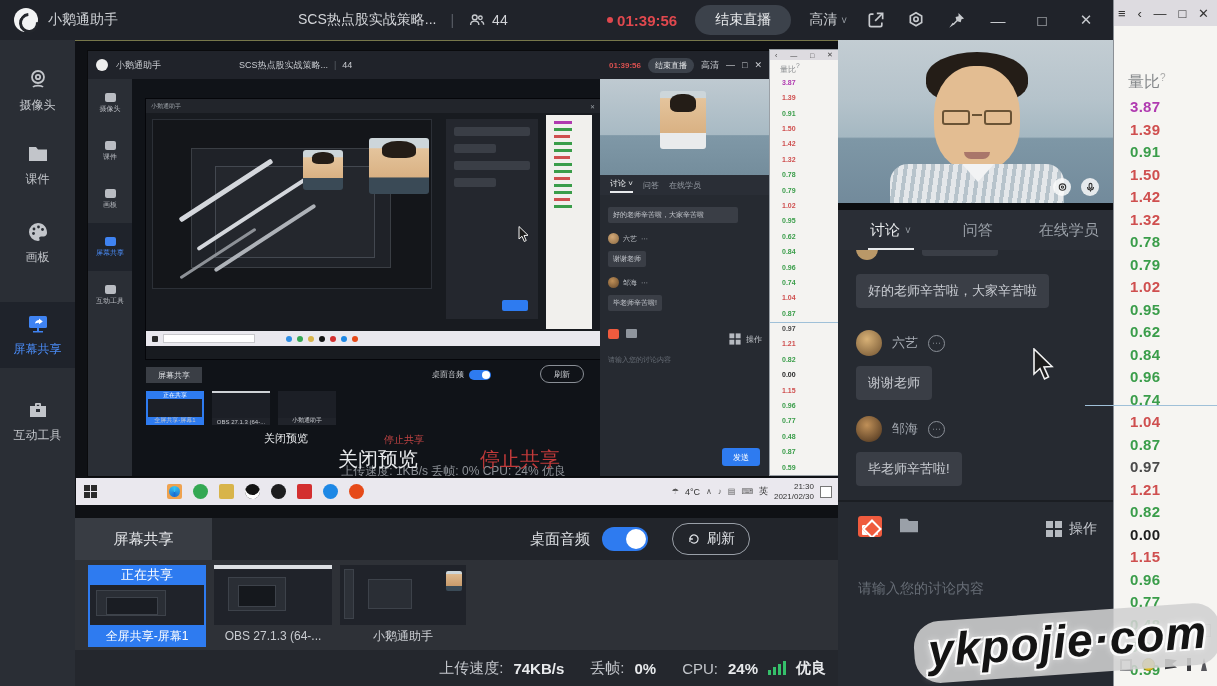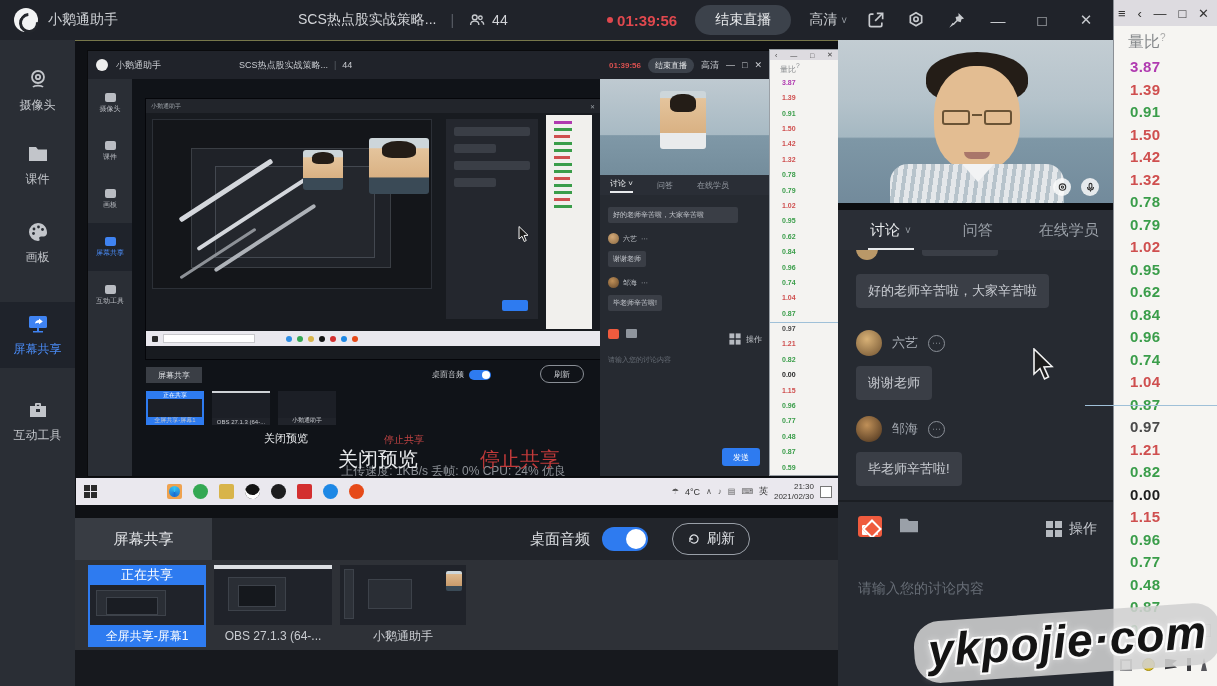--- a/index.html
+++ b/index.html
@@ -79,21 +79,21 @@
   .l1th.active { background:#2e7bf0; }
   .l1th.active .ban { position:absolute; top:0; width:100%; text-align:center; color:#fff; }
   .l1th.active .img { position:absolute; left:2px; top:8px; right:2px; bottom:8px; background:#1c1f26; }
   .l1th .img2 { position:absolute; left:0; top:0; right:0; bottom:7px; background:#1c1f26; border-top:2px solid #cfd2d6; }
   .l2overlay-close { position:absolute; left:132px; top:352px; color:#e8eaec; font-size:11px; }
   .l2overlay-stop { position:absolute; left:252px; top:354px; color:#c04343; font-size:10px; }
   .l1status { position:absolute; left:134px; top:384px; width:300px; text-align:right; color:#8d9197; font-size:12px; }
   
   .l1panel { position:absolute; left:512px; top:28px; width:170px; height:397px; background:#262a31; font-size:7px; color:#b9bdc3; }
   .l1video { position:absolute; left:0; top:0; width:170px; height:96px; background:linear-gradient(#bfcad1 0%, #a8bac4 58%, #7f98a7 59%, #748d9c 100%); overflow:hidden; }
-  .l1tabs { position:absolute; left:0; top:96px; width:170px; height:20px; background:#2a2e36; display:flex; align-items:center; gap:24px; padding-left:10px; font-size:8px; color:#979da5; }
+  .l1tabs { position:absolute; left:0; top:96px; width:170px; height:20px; background:#2a2e36; display:flex; align-items:center; gap:10px; padding-left:10px; font-size:8px; color:#979da5; }
   .l1tabs .on { color:#e8eaec; border-bottom:2px solid #e8eaec; padding-bottom:2px; }
   .l1bub { position:absolute; background:#3a3e46; border-radius:2px; padding:3px 5px; color:#c5c8ce; white-space:nowrap; overflow:hidden; }
   .l1urow { position:absolute; display:flex; align-items:center; gap:4px; }
   .l1av { width:11px; height:11px; border-radius:50%; background:radial-gradient(circle at 40% 35%, #d2a878, #8a6a42); }
   .l1send { position:absolute; right:10px; bottom:10px; width:38px; height:18px; background:#2e7bf0; border-radius:3px; color:#fff; font-size:8px; display:flex; align-items:center; justify-content:center; }
   .l1ops { position:absolute; right:8px; top:252px; display:flex; gap:3px; align-items:center; font-size:8px; color:#c0c4c9; }
   .l1mail { position:absolute; left:8px; top:250px; width:11px; height:10px; background:#ef5b3e; border-radius:2px; }
   .l1fold { position:absolute; left:26px; top:250px; width:11px; height:9px; background:#8f959d; border-radius:1px; }
   .l1ph { position:absolute; left:8px; top:276px; color:#676d76; }
   
@@ -181,21 +181,21 @@
   .mail::after { content:""; position:absolute; left:7px; top:6px; width:10px; height:10px; background:#ef5b3e; transform:rotate(45deg); border:2px solid #fff; }
   .rfolder { position:absolute; left:60px; top:14px; color:#9aa0a8; }
   .ops { position:absolute; right:16px; top:18px; display:flex; align-items:center; gap:7px; color:#c6c9cf; font-size:14px; }
   .grid4 { display:grid; grid-template-columns:7px 7px; grid-template-rows:7px 7px; gap:2px; }
   .grid4 i { background:#b6bac0; }
   .chat-input { position:absolute; left:20px; top:540px; width:230px; color:#676d76; font-size:14px; background:none; border:none; }
 
   
   .stock { left:1113px; top:0; width:104px; height:686px; background:#f6f5f2; border-left:1px solid #8a8f95; }
   .stock-titlebar { height:26px; background:#dddbe0; display:flex; align-items:center; justify-content:space-between; padding:0 8px 0 4px; color:#333; font-size:13px; }
-  .stock-hdr { padding:6px 0 0 14px; font-size:16px; color:#85888b; }
+  .stock-hdr { padding:6px 0 0 14px; font-size:16px; color:#85888b;margin-top:40px; }
   .stock-hdr sup { color:#aaa; font-size:10px; }
   .stock-values { padding-top:2px; }
   .stock-values .sv-row { height:22.5px; display:flex; align-items:center; padding-left:16px; font-size:15px; font-weight:bold; letter-spacing:.3px; }
   .purple { color:#b03ab0; } .red { color:#cf4f4f; } .green { color:#3a9d4a; } .dark { color:#4a4a4a; } .black { color:#1e1e1e; }
   .stock-div { left:1085px; top:405px; width:132px; height:1px; background:#9fc0d8; z-index:4; }
   .stock-scroll { left:1198px; top:624px; width:13px; height:13px; border:1px solid #b9b9bd; background:#e9e8ec; color:#666; font-size:9px; display:flex; align-items:center; justify-content:center; }
   .stock-foot { left:1120px; top:658px; display:flex; gap:10px; align-items:center; }
   .sf-box { width:12px; height:12px; border:2px solid #8a8a8e; background:#fff; }
   .sf-coin { width:13px; height:13px; border-radius:50%; background:#e0c020; border:1px solid #a08a10; }
   .sf-flag { width:12px; height:12px; background:#3a3a3e; clip-path:polygon(0 0,100% 15%,60% 45%,100% 75%,0 90%); }
@@ -632,20 +632,37 @@
     <div class="thumb thumb3">
       <div class="img">
           <div class="mini-w" style="left:4px; top:4px; width:10px; height:50px; background:#2d3138;"></div>
           <div class="mini-w" style="left:28px; top:14px; width:44px; height:30px;"></div>
           <div class="mini-face"></div>
         </div>
       <div class="cap">小鹅通助手</div>
     </div>
   </div>
 
+  <div class="abs statusbar">
+    <span>上传速度:</span>
+    <b>74KB/s</b>
+    <span style="width:6px"></span>
+    <span>丢帧:</span>
+    <b>0%</b>
+    <span style="width:6px"></span>
+    <span>CPU:</span>
+    <b>24%</b>
+    <span class="sigbars">
+        <i style="height:5px"></i>
+        <i style="height:8px"></i>
+        <i style="height:11px"></i>
+        <i style="height:14px"></i>
+      </span>
+    <b>优良</b>
+  </div>
 
   <div class="abs rpanel">
     <div class="video">
       <div class="hair"></div>
       <div class="head"></div>
       <div class="glasses">
           <i></i>
           <i></i>
         </div>
       <div class="mouth"></div>

